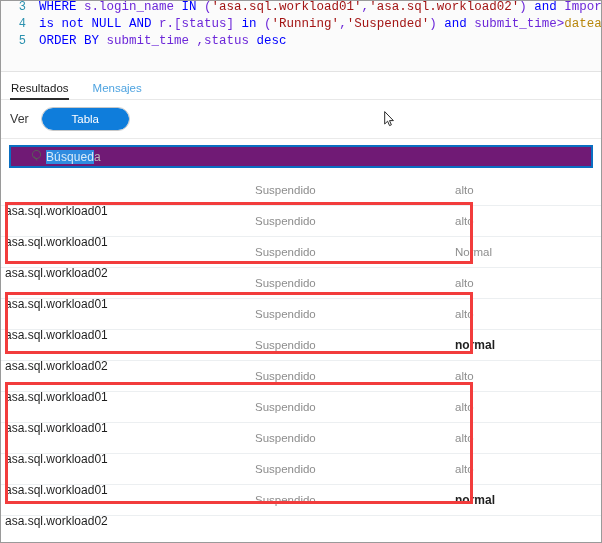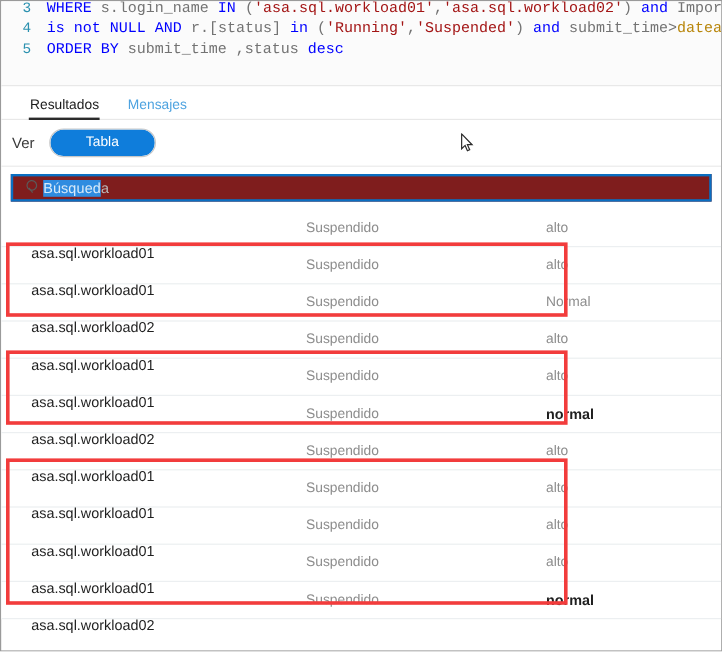--- a/index.html
+++ b/index.html
@@ -45,40 +45,40 @@
     text-align: right;
     padding-right: 13px;
     box-sizing: border-box;
     color: #2b91af;
     font-size: 12px;
   }
   .code-text { color: #1a1a1a; }
   .kw   { color: #0000ff; }
   .str  { color: #a31515; }
   .fn   { color: #b8860b; }
-  .plain{ color: #737373; }
+  .plain{ color: #6d28d9; }
 
   
   .tabstrip {
     position: relative;
     height: 27px;
     border-bottom: 1px solid #e8e8e8;
     display: flex;
     align-items: flex-end;
     padding-left: 9px;
     background: #fff;
   }
   .tab {
     font-size: 11.5px;
     padding: 0 9px 6px 1px;
     color: #2d2d2d;
     position: relative;
     top: 1px;
   }
-  .tab.active { color: #1b1b1b; margin-left: 14px; }
+  .tab.active { color: #1b1b1b; }
   .tab.active::after {
     content: "";
     position: absolute;
     left: 0; right: 9px; bottom: 0;
     height: 2px;
     background: #2b2b2b;
   }
   .tab.link { color: #4ea3e0; margin-left: 14px; }
 
   
@@ -129,22 +129,22 @@
   
   .searchwrap {
     padding: 6px 8px 7px 8px;
     background: #fff;
   }
   .searchbox {
     height: 19px;
     border: 2px solid #0a6fc2;
     display: flex;
     align-items: center;
-    padding-left: 10px;
-    background: #7f1d1d;
+    padding-left: 20px;
+    background: #701a75;
     box-sizing: content-box;
   }
   .mag {
     width: 13px; height: 13px;
     flex: 0 0 13px;
     position: relative;
     margin-right: 2px;
   }
   .mag::before {
     content:"";
@@ -203,21 +203,21 @@
   }
   .row {
     display: flex;
     align-items: center;
     height: 30px;
     border-bottom: 1px solid #eceff1;
     position: relative;
   }
   .c-login {
     width: 254px;
-    padding-left: 25px;
+    padding-left: 4px;
     box-sizing: border-box;
     font-size: 12px;
     color: #1f1f1f;
     margin-top: 41px;
   }
   .c-estado {
     width: 200px;
     font-size: 11.5px;
     color: #8d8d8d;
   }

